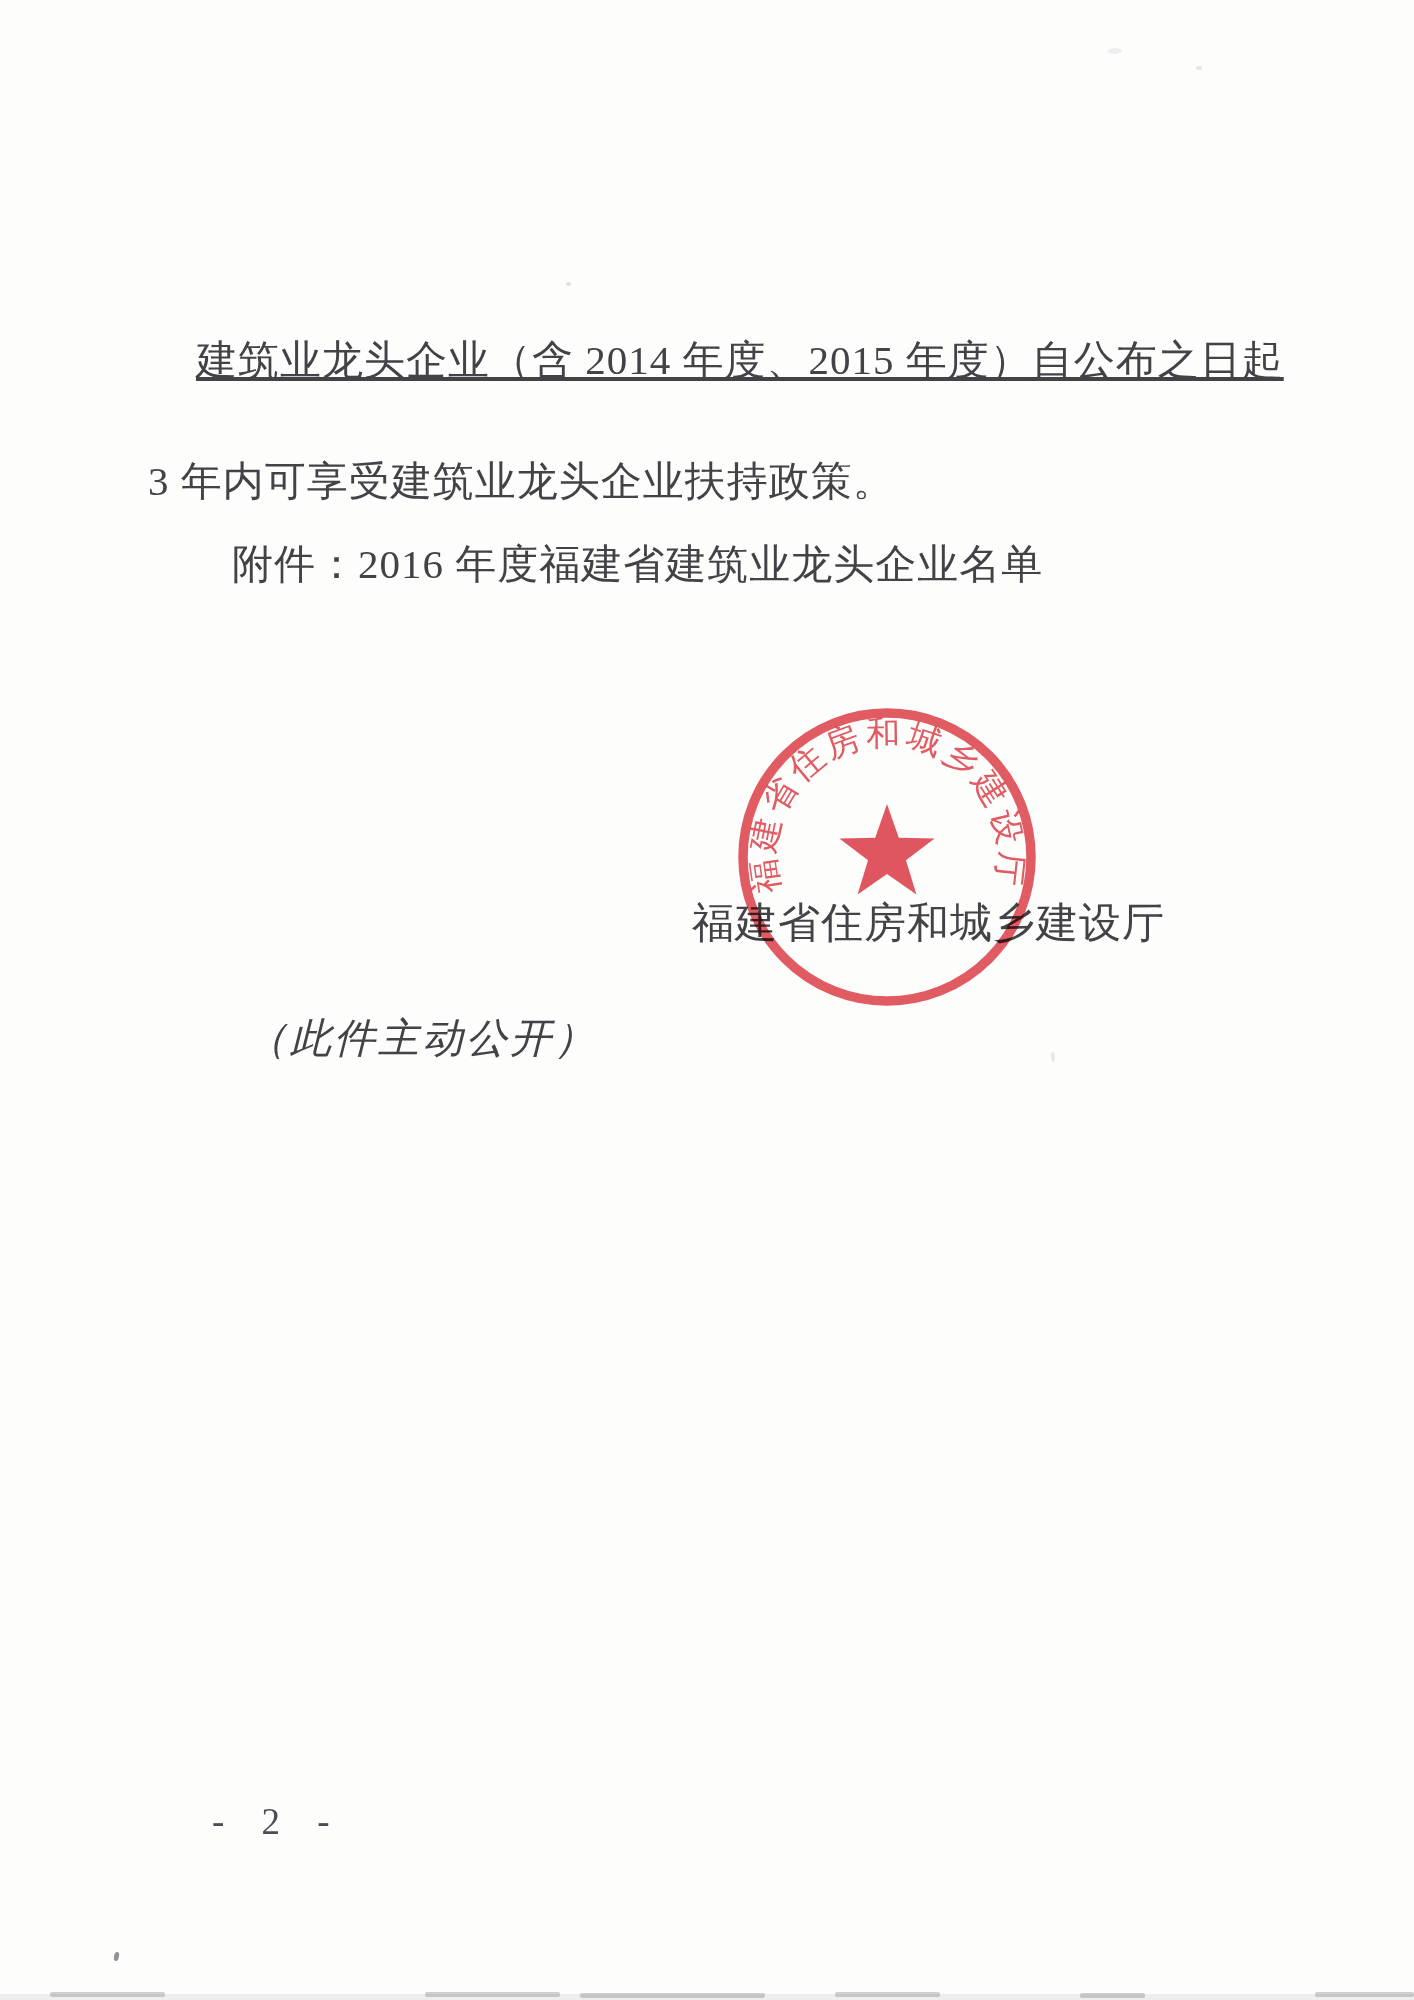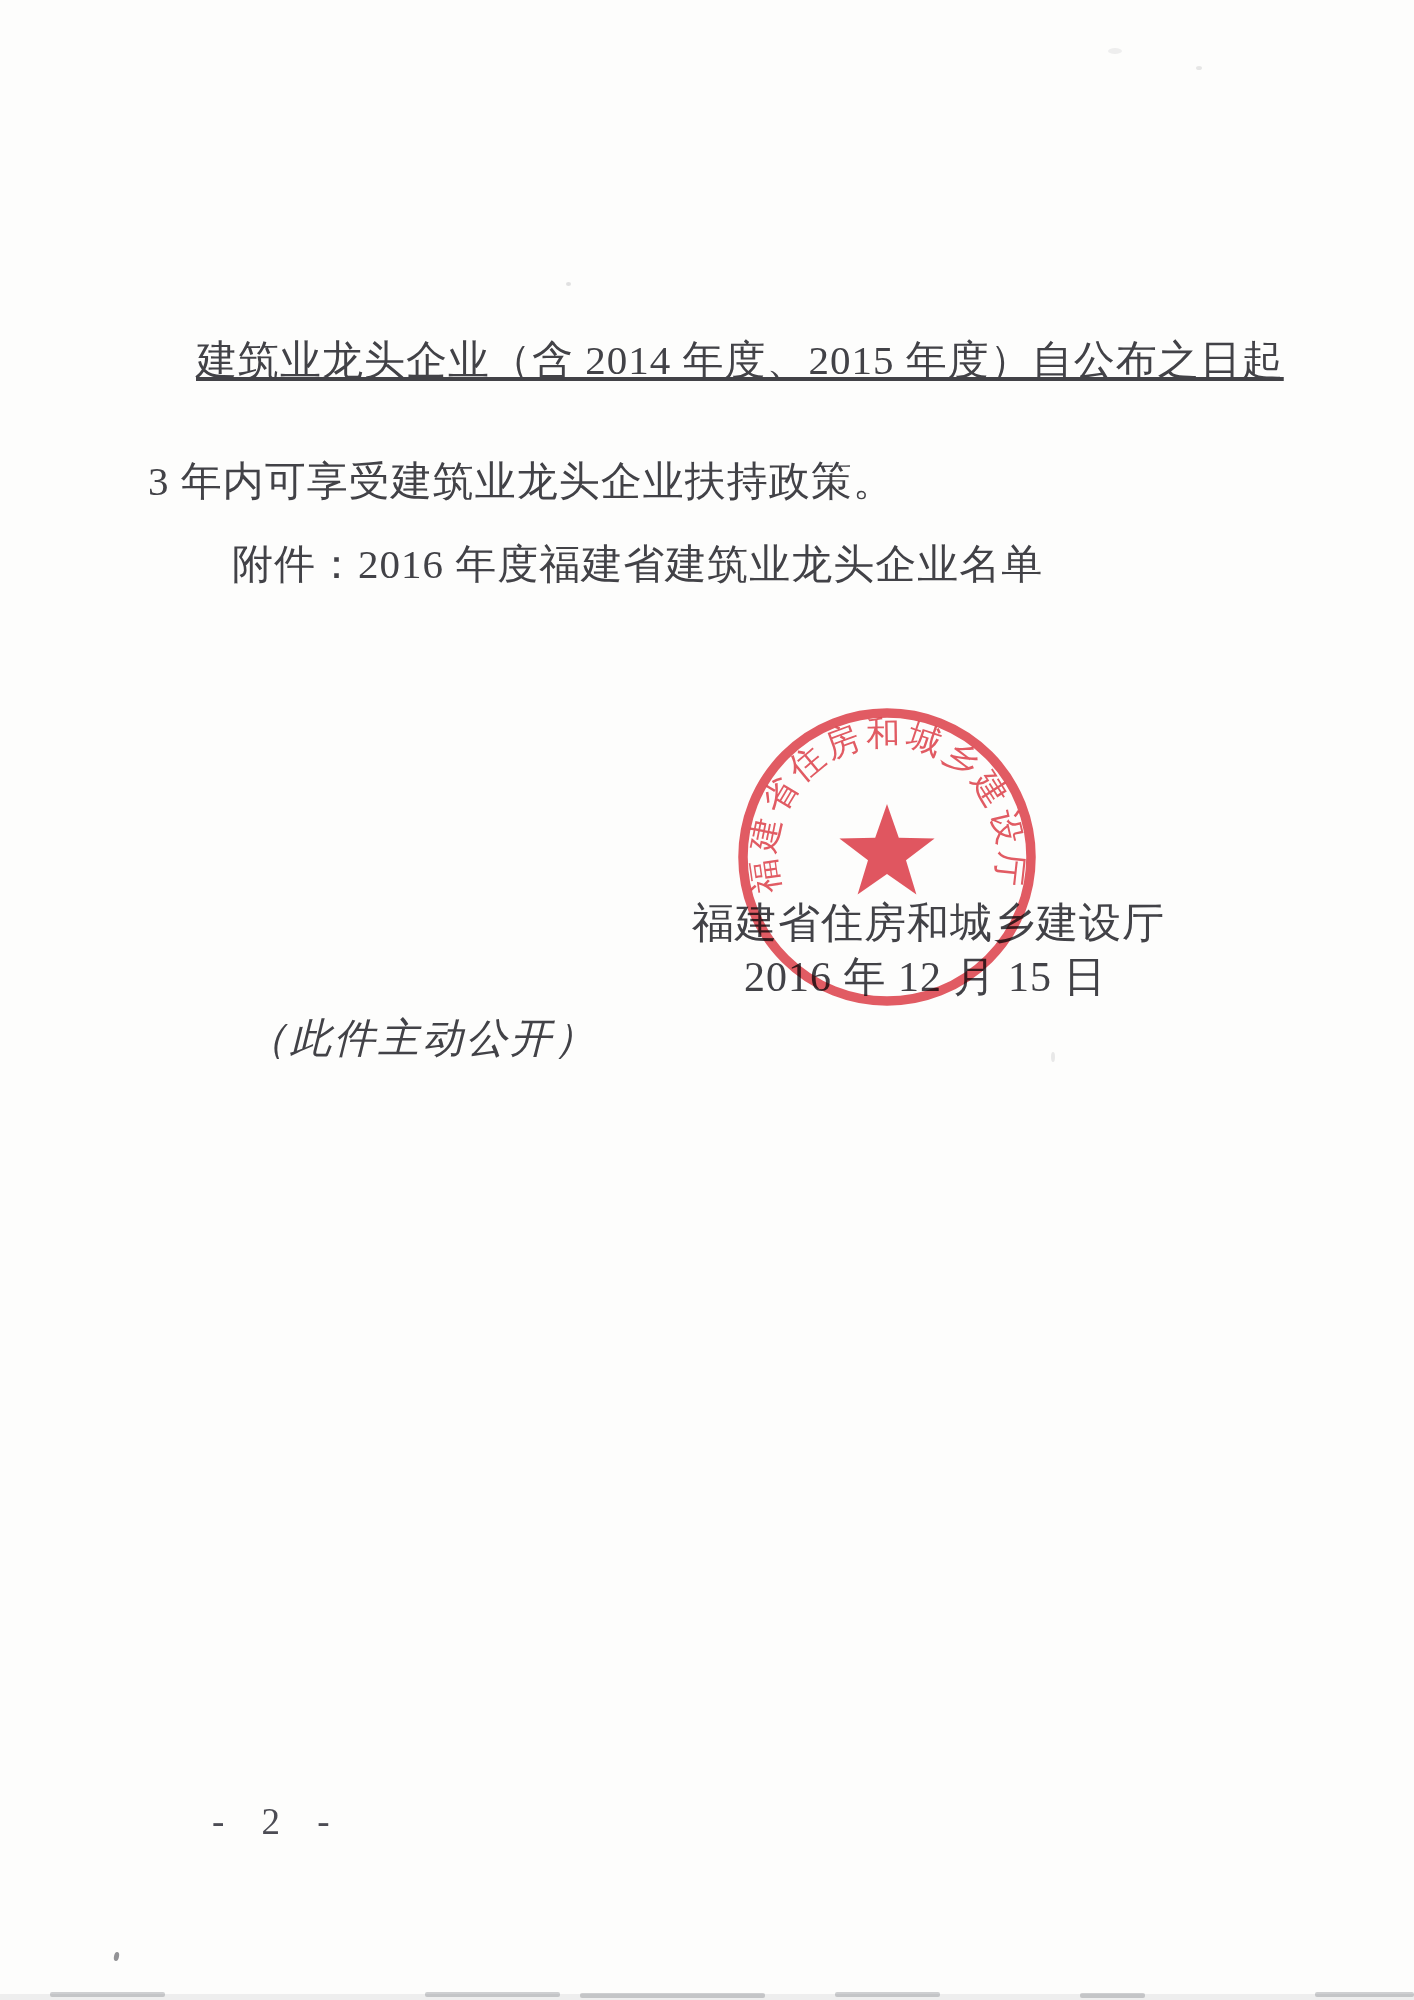--- a/index.html
+++ b/index.html
@@ -43,21 +43,20 @@
 
 
   <div class="txt body-size" style="left:196px;top:336px;text-decoration:underline;">建筑业龙头企业（含 2014 年度、2015 年度）自公布之日起</div>
 
   <div class="txt body-size" style="left:148px;top:412px;margin-top:45px;">3 年内可享受建筑业龙头企业扶持政策。</div>
 
   <div class="txt body-size" style="left:232px;top:540px;">附件：2016 年度福建省建筑业龙头企业名单</div>
 
   <div class="txt sig-size" style="left:692px;top:898px;">福建省住房和城乡建设厅</div>
 
-  <div class="txt sig-size" style="left:744px;top:952px;">2016 年 12 月 15 日</div>
 
   <div class="txt body-size" style="left:246px;top:1014px;letter-spacing:3px;font-style:italic;">（此件主动公开）</div>
 
   <svg class="seal" viewBox="0 0 308 308">
     <defs>
       <path id="sealArc" d="M 48.8 192.3 A 112 112 0 1 1 259.2 192.3" fill="none"></path>
     </defs>
     <circle cx="154" cy="154" r="144" fill="none" stroke-width="9.5" stroke-opacity="0.9" stroke="#dd3b45"></circle>
     <polygon points="154,101 165.8,134.8 201.6,135.5 173.0,157.2 183.4,191.5 154,171 124.6,191.5 135.0,157.2 106.4,135.5 142.2,134.8" fill-opacity="0.92" fill="#dd3b45"></polygon>
     <text font-size="34" letter-spacing="4" fill-opacity="0.9" font-family="Liberation Serif, DejaVu Serif, serif" fill="#dd3b45">

